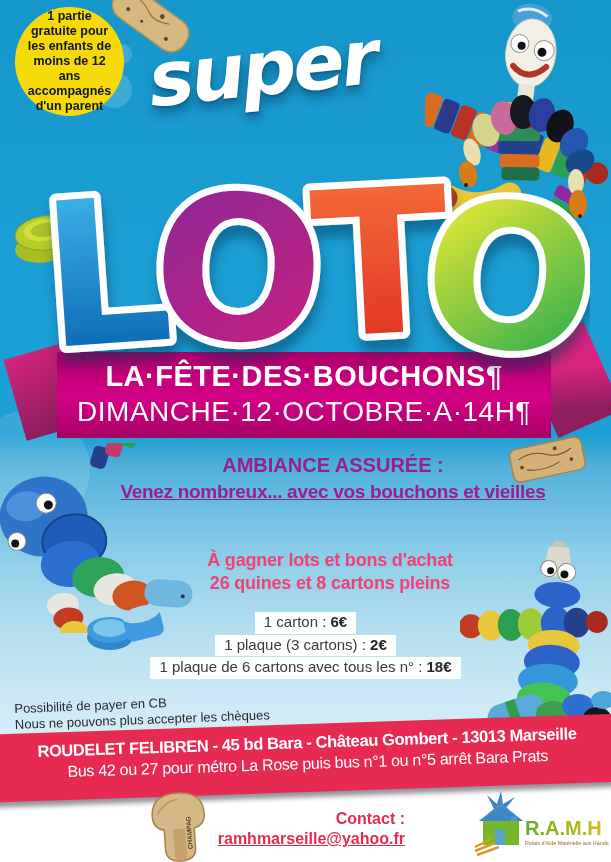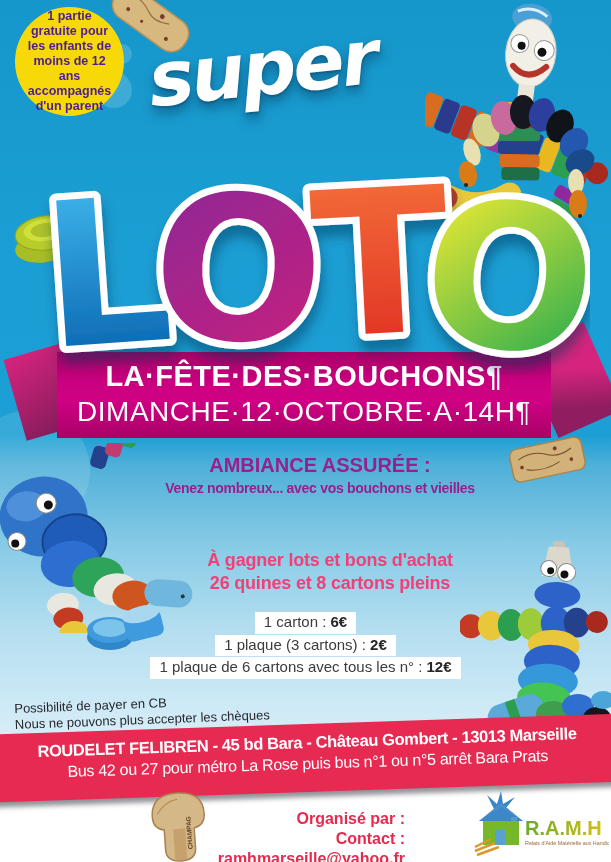--- a/index.html
+++ b/index.html
@@ -12,21 +12,21 @@
       #CEEAF6 82%, #E2F2F9 90%);
   }
   .abs{position:absolute;}
   .bubble{position:absolute;border-radius:50%;background:rgba(255,255,255,.17);z-index:1;}
 
   
   .badge{
     left:15px;top:7px;width:109px;height:109px;border-radius:50%;
     background:#F7D90A;z-index:6;display:flex;align-items:center;justify-content:center;
     text-align:center;padding:8px;box-sizing:border-box;
-    color:#4c1d95;font-weight:bold;font-size:12.5px;line-height:1.2;
+    color:#0f172a;font-weight:bold;font-size:12.5px;line-height:1.2;
   }
 
   
   .super{
     left:148px;top:20px;width:300px;z-index:7;
     color:#fff;font-size:76px;font-weight:800;font-style:italic;
     letter-spacing:-3px;transform:rotate(-6deg);
     text-shadow:0 7px 12px rgba(5,40,70,.45), 0 2px 2px rgba(5,40,70,.3);
     font-family:"DejaVu Sans",sans-serif;
   }
@@ -39,23 +39,23 @@
   .ribbon{position:absolute;z-index:9;}
   .event-banner{
     left:57px;top:352px;width:494px;height:86px;z-index:10;
     background:linear-gradient(180deg,#AA0066 0%,#C9007F 35%,#D10085 55%,#A80266 100%);
     color:#fff;text-align:center;box-sizing:border-box;padding-top:8px;
   }
   .event-banner .l1{font-size:29px;font-weight:bold;letter-spacing:.5px;}
   .event-banner .l2{font-size:28px;font-weight:400;letter-spacing:.5px;margin-top:3px;}
 
   
-  .ambiance{left:55px;top:454px;width:530px;text-align:center;z-index:12;color:#98208C;}
+  .ambiance{left:68px;top:454px;width:530px;text-align:center;z-index:12;color:#98208C;}
   .ambiance .h{font-size:20px;font-weight:bold;margin-bottom:3px;}
-  .ambiance .t{font-size:14px;font-weight:600;line-height:1.22;letter-spacing:-.3px;}
+  .ambiance .t{font-size:19px;font-weight:600;line-height:1.22;letter-spacing:-.3px;text-decoration:underline;}
   .prizes{left:65px;top:549px;width:530px;text-align:center;z-index:12;
     color:#F23F78;font-size:18px;font-weight:bold;line-height:1.25;letter-spacing:-.2px;}
   .pricing{left:0;top:612px;width:611px;text-align:center;z-index:12;color:#3B3B3B;font-size:15px;line-height:1.1;}
   .pricing .row{margin-bottom:1px;}
   .pricing .strip{display:inline-block;background:#fff;padding:2px 9px 3px;}
   .pricing b{color:#262626;}
 
   .payment{left:14px;top:701px;z-index:12;color:#26262C;font-size:13px;font-weight:500;
     line-height:1.25;transform:rotate(-2.2deg);transform-origin:left top;}
 
@@ -253,21 +253,21 @@
   </div>
 
   <div class="abs pricing">
     <div class="row">
       <span class="strip"><span>1 carton : </span><b>6€</b></span>
     </div>
     <div class="row">
       <span class="strip"><span>1 plaque (3 cartons) : </span><b>2€</b></span>
     </div>
     <div class="row">
-      <span class="strip"><span>1 plaque de 6 cartons avec tous les n° : </span><b>12€</b></span>
+      <span class="strip"><span>1 plaque de 6 cartons avec tous les n° : </span><b>18€</b></span>
     </div>
   </div>
 
   <svg class="abs deco" style="left:83px;top:597px;" width="88" height="56" viewBox="0 0 88 56">
     <ellipse cx="27" cy="40" rx="23" ry="13" fill="#2F86C8"></ellipse>
     <ellipse cx="27" cy="33" rx="23" ry="13" fill="#3F9ADE"></ellipse>
     <ellipse cx="27" cy="31" rx="17" ry="9" fill="#7CC4EA"></ellipse>
     <g transform="rotate(-14 60 30)">
       <rect x="42" y="16" width="38" height="26" rx="7" fill="#3F9ADE"></rect>
       <ellipse cx="61" cy="17" rx="19" ry="8" fill="#A8D8F0"></ellipse>
@@ -330,21 +330,20 @@
   <svg class="abs champ-svg" width="66" height="74" viewBox="0 0 66 74">
     <g transform="rotate(-4 33 37)">
       <path d="M7,26 Q7,4 33,4 Q59,4 59,26 Q59,38 48,40 L48,60 Q48,72 33,72 Q18,72 18,60 L18,40 Q7,38 7,26 Z" fill="#D5B887" stroke="#A8824E" stroke-width="1.5"></path>
       <rect x="27" y="40" width="12" height="31" fill="#B89058" opacity=".55"></rect>
       <path d="M12,24 Q20,12 33,10" stroke="#B89058" stroke-width="1.2" fill="none"></path>
       <text x="30" y="70" font-size="6.5" fill="#5A3C20" font-weight="bold" transform="rotate(-90 33 58)" font-family="'Liberation Sans',sans-serif">CHAMPAG</text>
     </g>
   </svg>
 
   <div class="abs contact">
-    <div>Organisé par :</div>
     <div><span>Contact : </span><span class="email">ramhmarseille@yahoo.fr</span></div>
   </div>
 
   <svg class="abs logo-svg" width="144" height="70" viewBox="0 0 144 70">
     <defs>
       <linearGradient id="ramhG" x1="0" y1="0" x2="1" y2="0">
         <stop offset="0" stop-color="#6AAA2E"></stop>
           <stop offset="1" stop-color="#D2BE12"></stop>
       </linearGradient>
     </defs>

